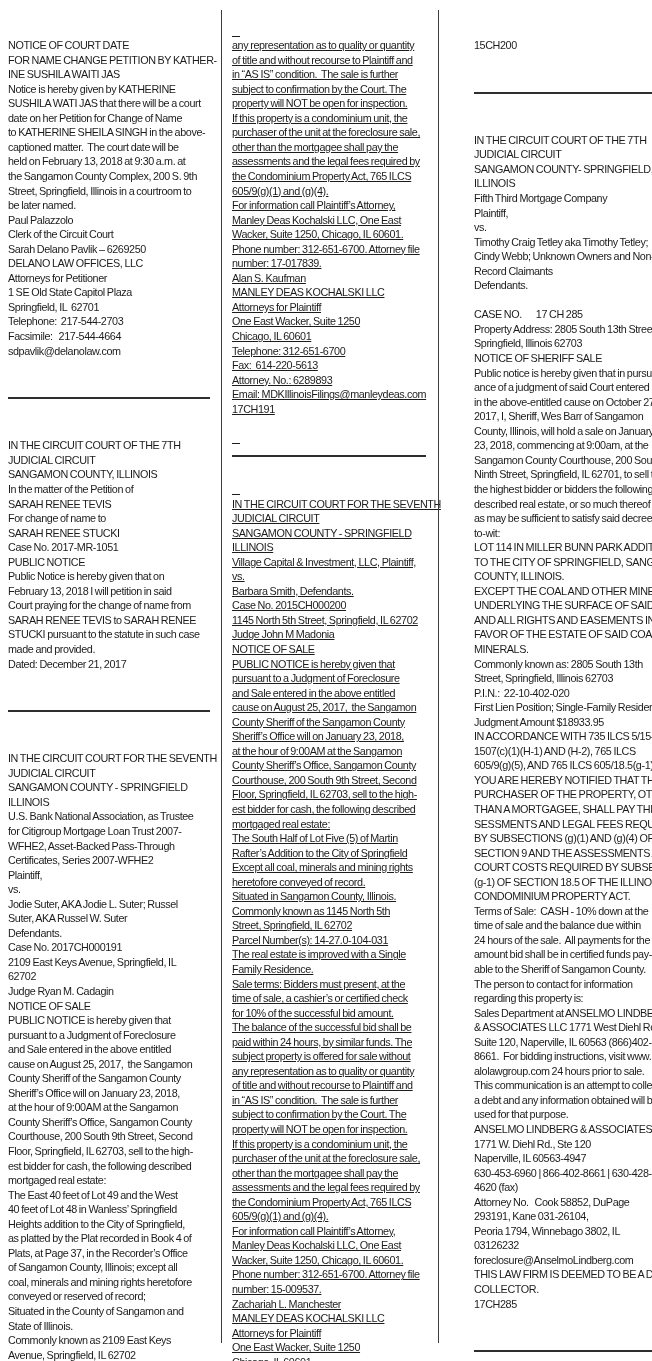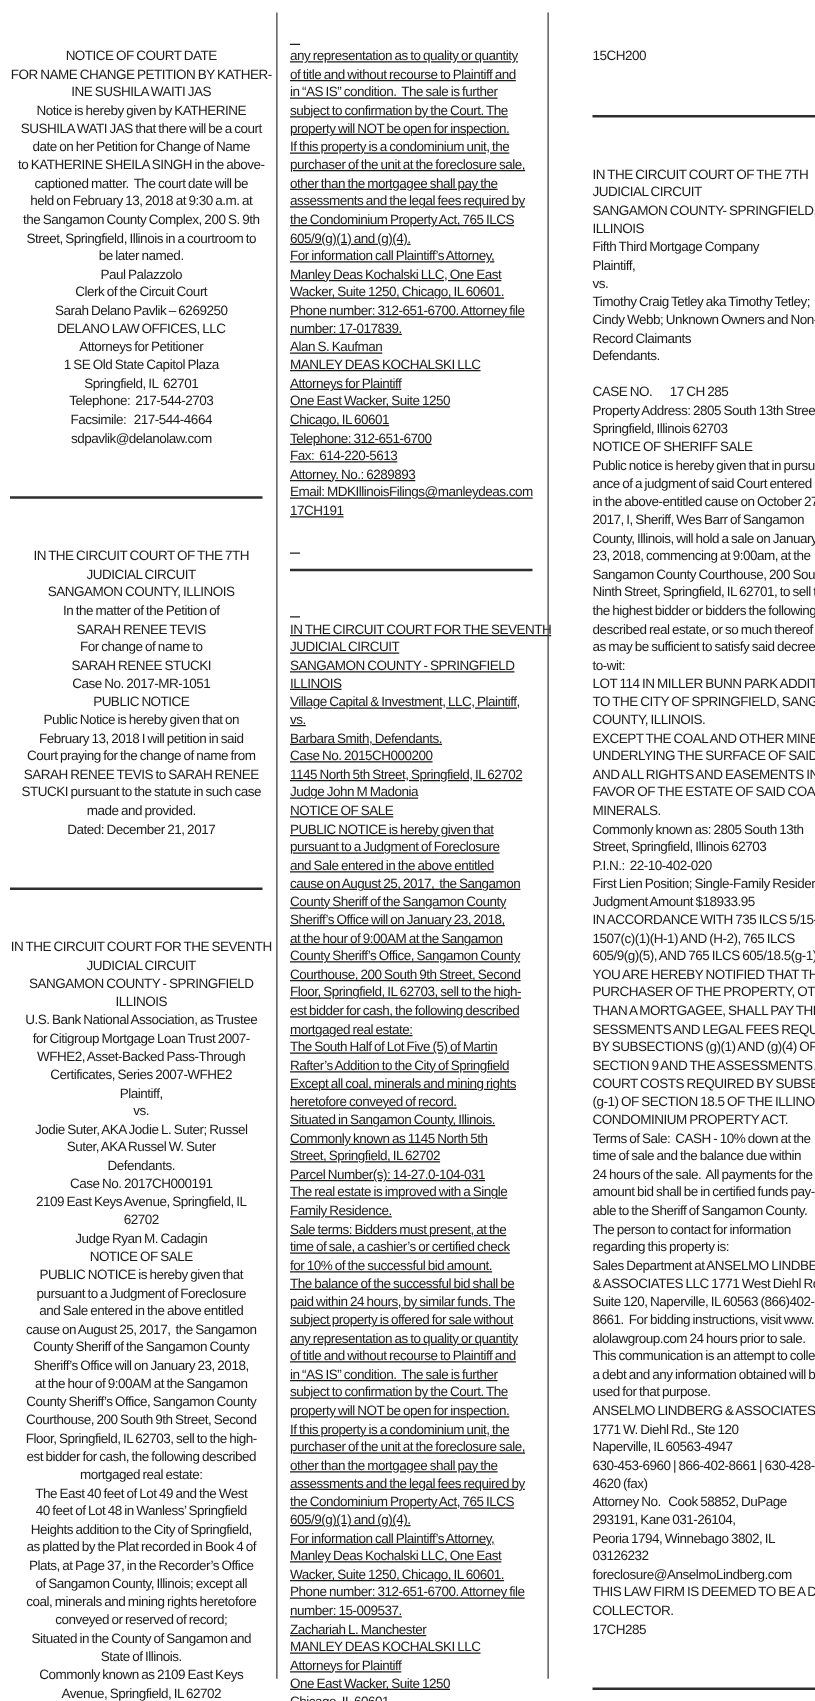--- a/index.html
+++ b/index.html
@@ -22,21 +22,21 @@
     height: 100%;
   }
   .col {
     white-space: pre;
     font-size: 10.8px;
     line-height: 14.55px;
     letter-spacing: -0.4px;
     word-spacing: -0.6px;
     flex: 0 0 auto;
   }
-  .col1 { width: 210px; text-align: center; }
+  .col1 { width: 210px; }
   .col2 { width: 202px; text-decoration: underline; }
   .col3 { width: 198px; margin-left: 20px; }
   .vdivider {
     flex: 0 0 auto;
     width: 1px;
     background: #3c3c3c;
     margin-top: 1px;
     margin-bottom: 12px;
   }
   .vd1 { margin-left: 3px; margin-right: 10px; }

